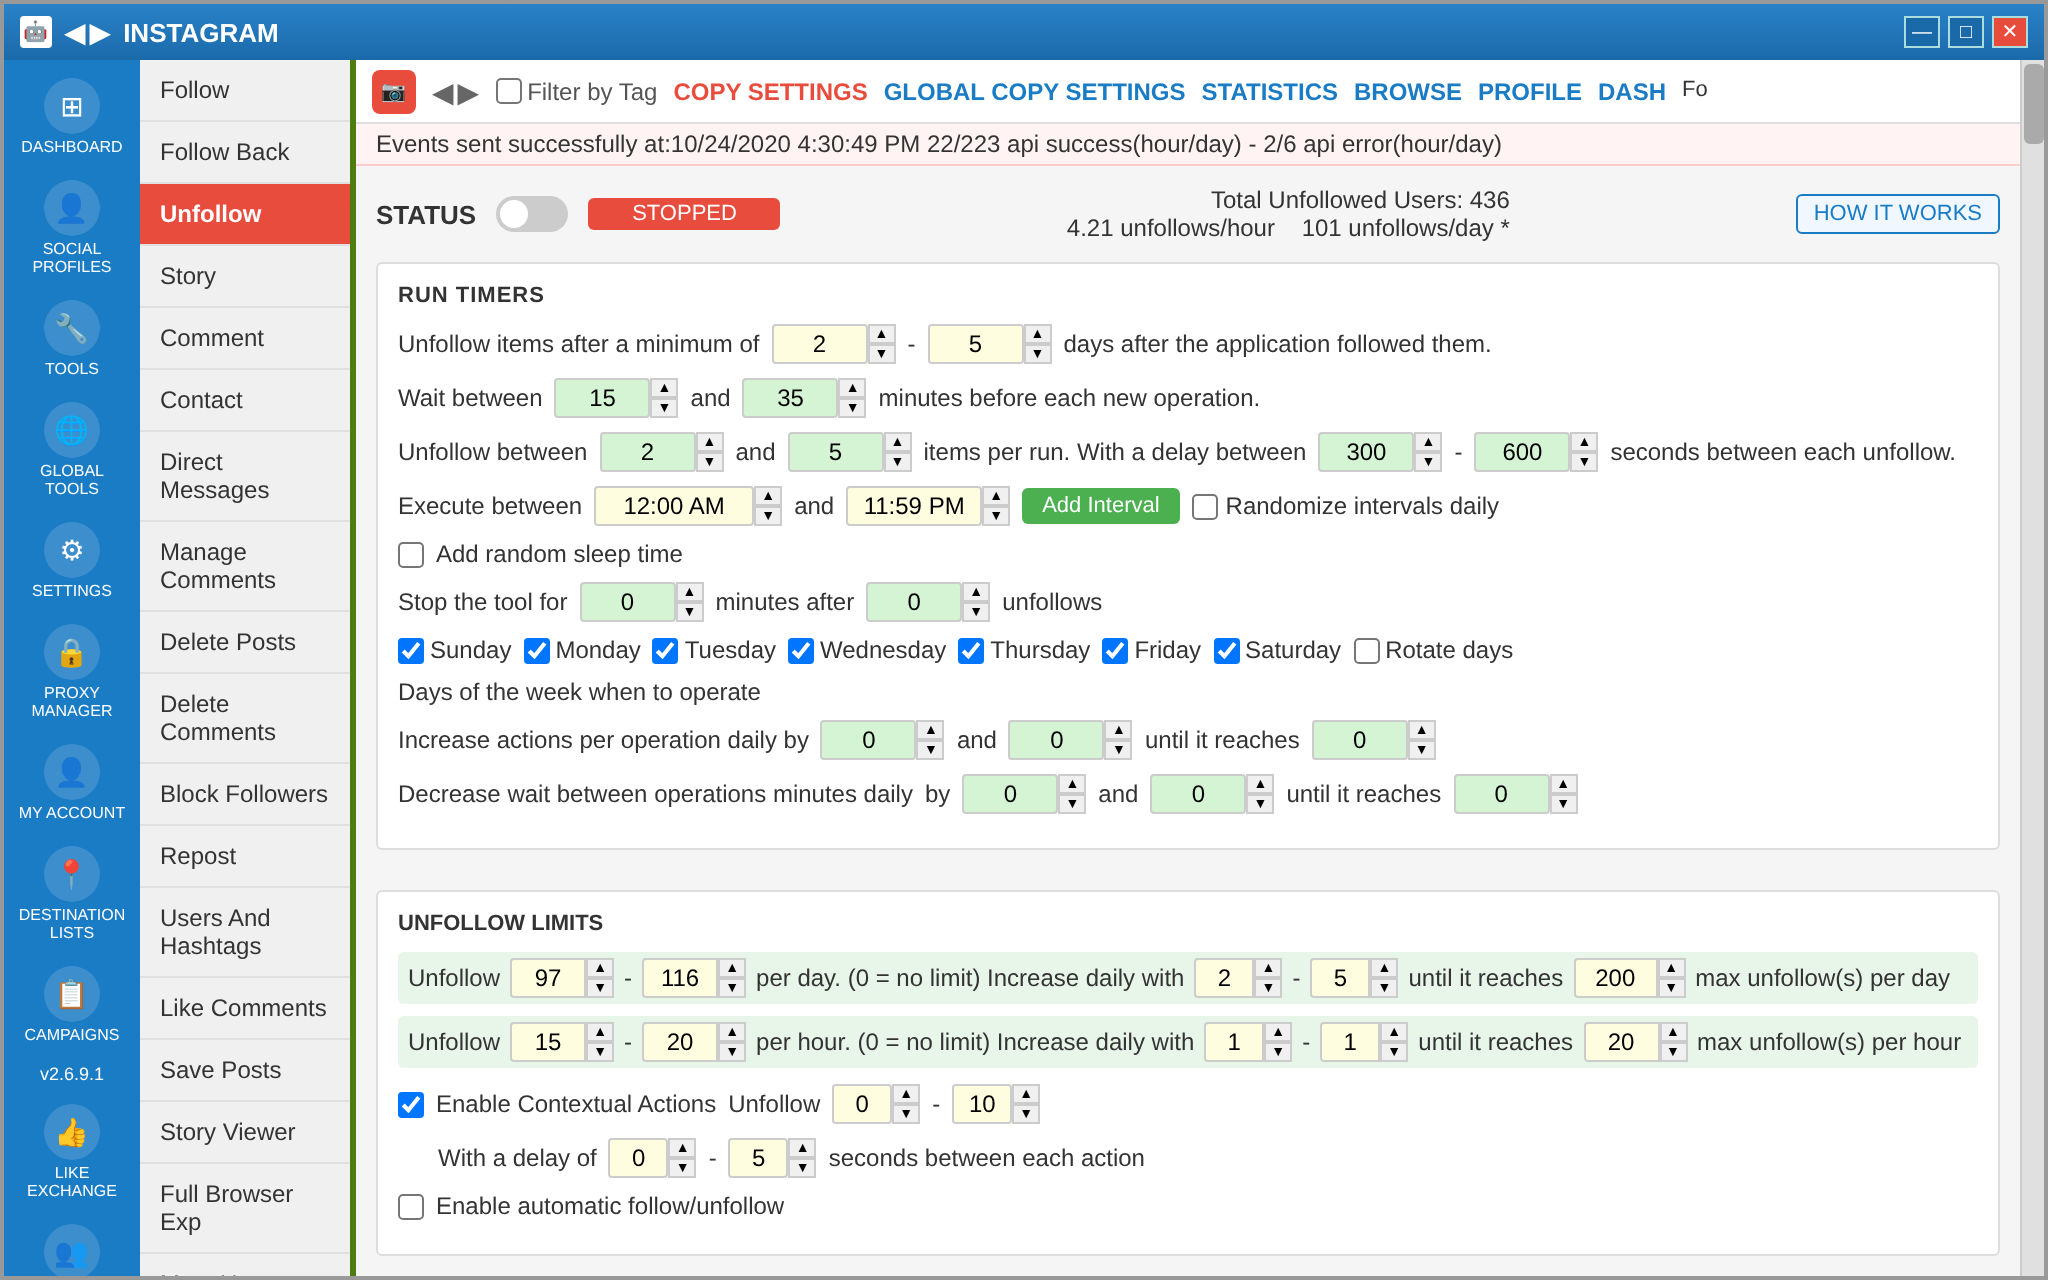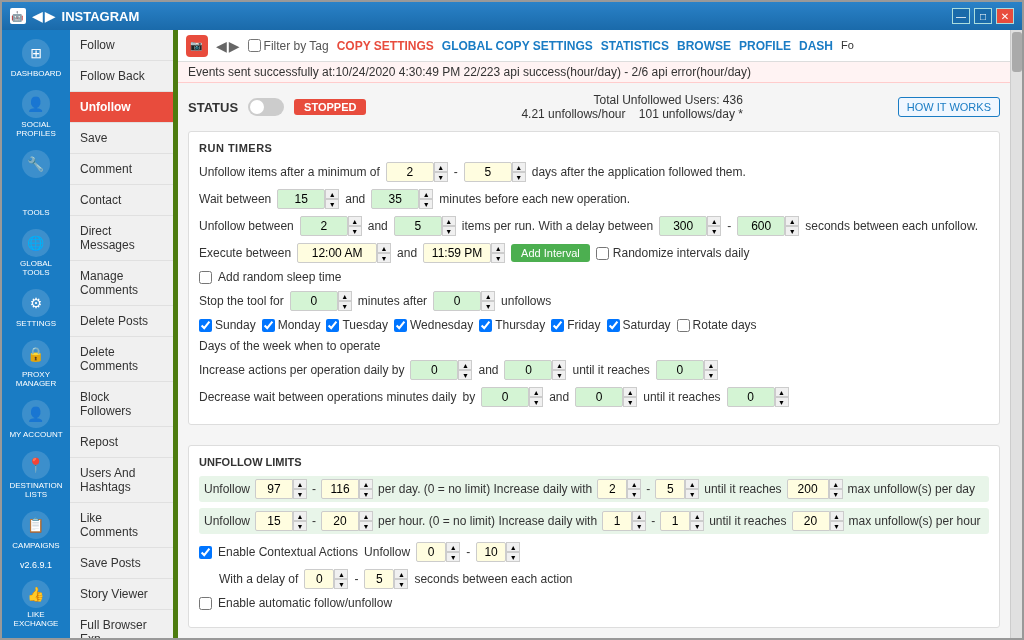--- a/index.html
+++ b/index.html
@@ -14,21 +14,21 @@
     .title-bar-controls button { background: #1a6aaa; border: 1px solid #add; color: #fff; width: 18px; height: 16px; font-size: 10px; cursor: pointer; display: flex; align-items: center; justify-content: center; }
 
     .main-layout { display: flex; flex: 1; overflow: hidden; }
 
     
     .icon-sidebar { width: 68px; background: #1a7cc4; display: flex; flex-direction: column; align-items: center; padding: 4px 0; gap: 2px; flex-shrink: 0; }
     .icon-sidebar-item { width: 60px; display: flex; flex-direction: column; align-items: center; padding: 5px 2px; color: #fff; font-size: 9px; cursor: pointer; border-radius: 3px; }
     .icon-sidebar-item .icon-circle { width: 28px; height: 28px; background: rgba(255,255,255,0.15); border-radius: 50%; display: flex; align-items: center; justify-content: center; font-size: 14px; margin-bottom: 2px; }
 
     
-    .nav-sidebar { width: 108px; background: #f0f0f0; border-right: 5px solid #4d7c0f; display: flex; flex-direction: column; flex-shrink: 0; overflow-y: auto; }
+    .nav-sidebar { width: 108px; background: #f0f0f0; border-right: 3px solid #4d7c0f; display: flex; flex-direction: column; flex-shrink: 0; overflow-y: auto; }
     .nav-item { padding: 8px 10px; cursor: pointer; color: #333; border-bottom: 1px solid #e0e0e0; font-size: 12px; }
     .nav-item.active { background: #e84c3d; color: #fff; font-weight: bold; }
 
     
     .main-content { flex: 1; background: #f5f5f5; display: flex; flex-direction: column; overflow: hidden; }
 
     .top-bar { background: #fff; border-bottom: 1px solid #ddd; padding: 4px 8px; display: flex; align-items: center; gap: 8px; flex-shrink: 0; min-height: 32px; }
     .top-bar-icon { width: 22px; height: 22px; background: #e84c3d; border-radius: 4px; display: flex; align-items: center; justify-content: center; color: #fff; font-size: 10px; flex-shrink: 0; }
     .top-bar-arrows { display: flex; gap: 2px; }
     .top-bar-arrows span { font-size: 14px; color: #666; cursor: pointer; }
@@ -40,21 +40,21 @@
     .status-bar { background: #fff3f3; border-bottom: 1px solid #ffcccc; padding: 3px 10px; font-size: 11px; color: #333; flex-shrink: 0; }
 
     .content-area { flex: 1; overflow-y: auto; padding: 10px; }
 
     .status-row { display: flex; align-items: center; justify-content: space-between; margin-bottom: 10px; }
     .status-left { display: flex; align-items: center; gap: 10px; }
     .status-label { font-size: 13px; font-weight: bold; color: #333; }
     .toggle-switch { width: 36px; height: 18px; background: #ccc; border-radius: 9px; position: relative; cursor: pointer; }
     .toggle-switch.off { background: #ccc; }
     .toggle-knob { width: 14px; height: 14px; background: #fff; border-radius: 50%; position: absolute; top: 2px; left: 2px; transition: left 0.2s; }
-    .stopped-badge { background: #e84c3d; color: #fff; padding: 2px 10px; border-radius: 3px; font-size: 11px; font-weight: bold; }
+    .stopped-badge { background: #e84c3d; color: #fff; padding: 2px 22px; border-radius: 3px; font-size: 11px; font-weight: normal; }
     .status-right { text-align: right; font-size: 11px; color: #333; }
     .how-it-works { background: #f0f7ff; border: 1px solid #1a7cc4; color: #1a7cc4; padding: 3px 8px; font-size: 11px; cursor: pointer; border-radius: 3px; }
 
     .section { background: #fff; border: 1px solid #ddd; border-radius: 3px; padding: 10px; margin-bottom: 10px; }
     .section-title { font-size: 11px; font-weight: bold; color: #333; margin-bottom: 8px; text-transform: uppercase; letter-spacing: 0.5px; }
 
     .form-row { display: flex; align-items: center; gap: 6px; margin-bottom: 7px; flex-wrap: wrap; font-size: 11px; color: #333; }
     .form-row input[type=text], .form-row .num-input { width: 48px; height: 20px; border: 1px solid #ccc; border-radius: 2px; padding: 0 3px; text-align: center; background: #fffde0; }
     .num-input-group { display: flex; align-items: center; }
     .num-input-group input { width: 40px; height: 20px; border: 1px solid #ccc; border-radius: 2px 0 0 2px; padding: 0 3px; text-align: center; background: #fffde0; }
@@ -97,21 +97,21 @@
       <div class="icon-sidebar-item">
         <div class="icon-circle">⊞</div>
         <span style="font-size:8px;text-align:center;">DASHBOARD</span>
       </div>
       <div class="icon-sidebar-item">
         <div class="icon-circle">👤</div>
         <span style="font-size:8px;text-align:center;">SOCIAL PROFILES</span>
       </div>
       <div class="icon-sidebar-item">
         <div class="icon-circle">🔧</div>
-        <span style="font-size:8px;text-align:center;margin-top:28px;">TOOLS</span>
+        <span style="font-size:8px;text-align:center;">TOOLS</span>
       </div>
       <div class="icon-sidebar-item">
         <div class="icon-circle">🌐</div>
         <span style="font-size:8px;text-align:center;">GLOBAL TOOLS</span>
       </div>
       <div class="icon-sidebar-item">
         <div class="icon-circle">⚙</div>
         <span style="font-size:8px;text-align:center;">SETTINGS</span>
       </div>
       <div class="icon-sidebar-item">
@@ -141,21 +141,21 @@
       </div>
     </div>
 
     <div class="nav-sidebar">
       <div class="nav-item">Follow</div>
       <div class="nav-item">Follow Back</div>
       <div class="nav-item active" style="position:relative;">
         Unfollow
         <span style="position:absolute;right:-8px;top:4px;color:#e84c3d;font-size:16px;font-weight:bold;">▲</span>
       </div>
-      <div class="nav-item">Save</div>
+      <div class="nav-item">Story</div>
       <div class="nav-item">Comment</div>
       <div class="nav-item">Contact</div>
       <div class="nav-item">Direct Messages</div>
       <div class="nav-item">Manage Comments</div>
       <div class="nav-item">Delete Posts</div>
       <div class="nav-item">Delete Comments</div>
       <div class="nav-item">Block Followers</div>
       <div class="nav-item">Repost</div>
       <div class="nav-item">Users And Hashtags</div>
       <div class="nav-item">Like Comments</div>

